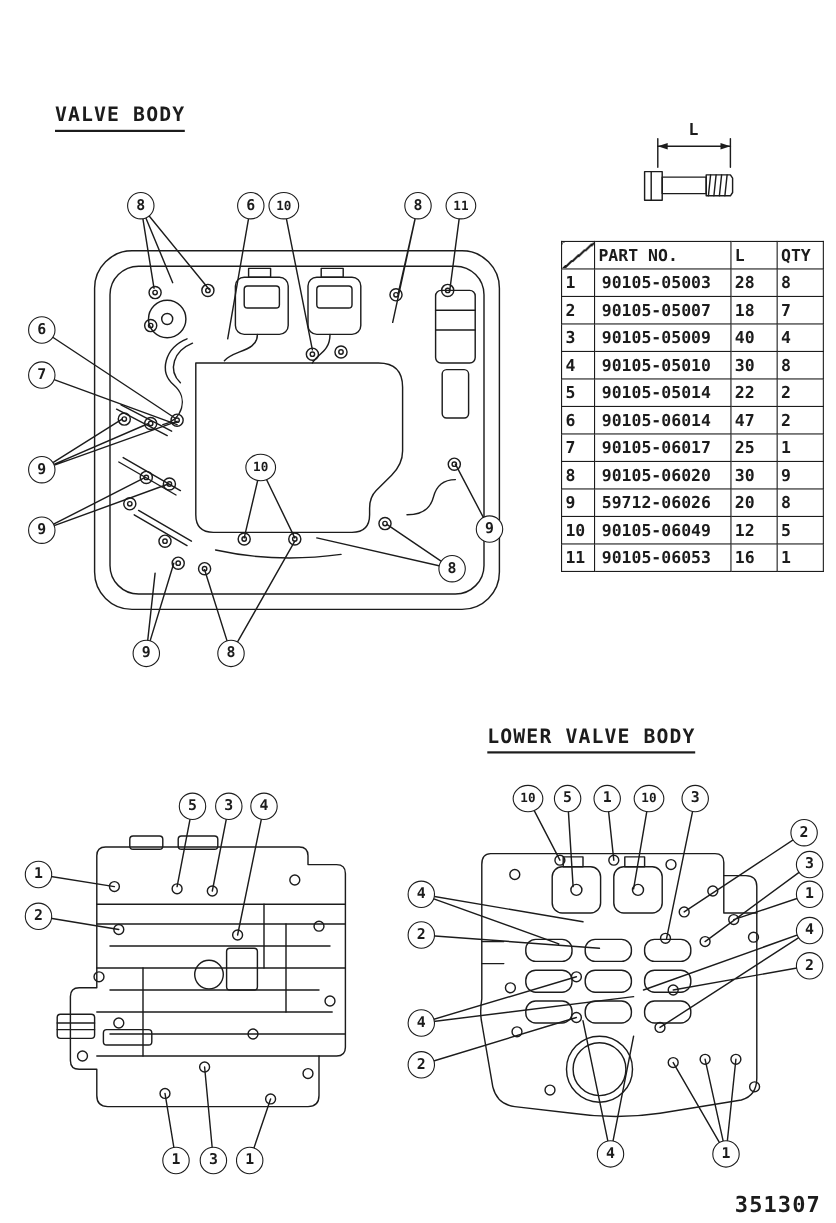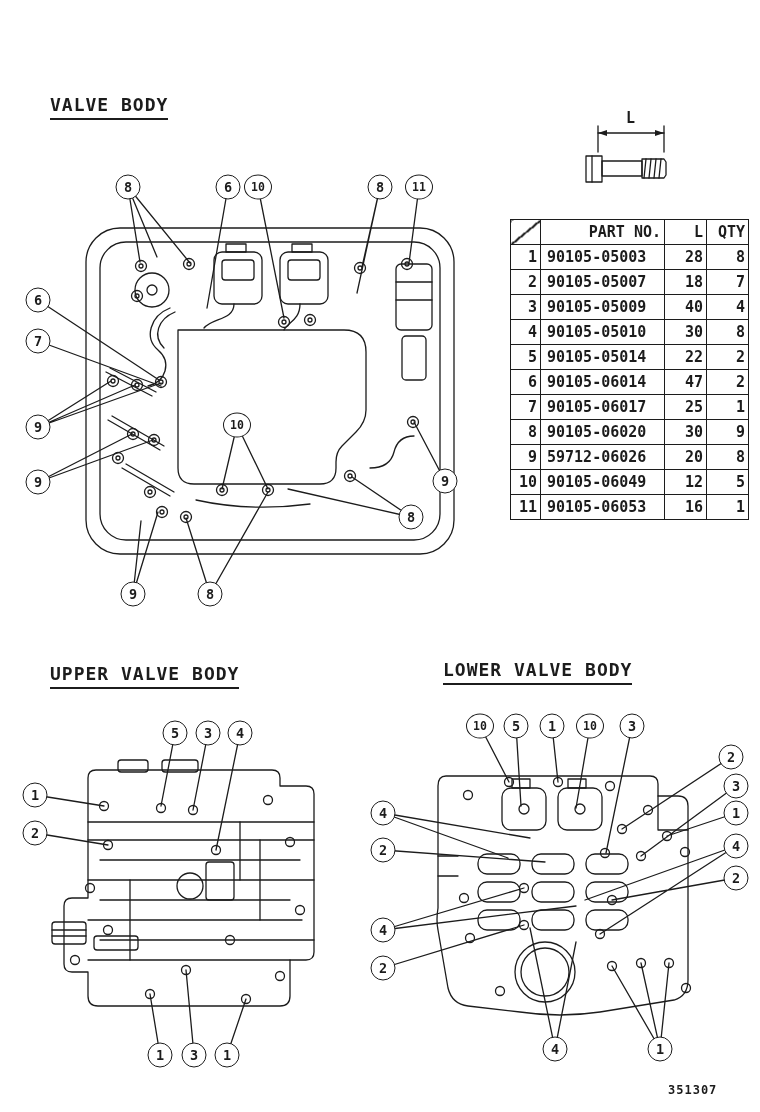--- a/index.html
+++ b/index.html
@@ -4,30 +4,30 @@
 <style>
   html,body{margin:0;padding:0;background:#ffffff;}
   body{width:760px;height:1112px;font-family:"DejaVu Sans Mono","Liberation Mono",monospace;color:#1c1c1c;}
   .page{position:relative;width:760px;height:1112px;background:#fff;overflow:hidden;}
   svg.art{position:absolute;left:0;top:0;z-index:1;}
   .title{position:absolute;z-index:3;font-size:18px;font-weight:700;letter-spacing:1px;
          border-bottom:2px solid #1c1c1c;padding-bottom:3px;white-space:nowrap;}
   .table-title{font-size:16px;font-weight:700;letter-spacing:0.5px;margin:0 0 5px 2px;white-space:nowrap;}
   .table-wrap{position:absolute;left:510px;top:219px;z-index:3;}
   table.bolt-table{border-collapse:collapse;table-layout:fixed;width:238px;font-size:15px;font-weight:600;}
-  .bolt-table td,.bolt-table th{border:1.6px solid #1c1c1c;height:22px;padding:1px 3px;text-align:right;overflow:hidden;}
+  .bolt-table td,.bolt-table th{border:1.6px solid #1c1c1c;height:22px;padding:1px 3px;text-align:left;overflow:hidden;}
   .bolt-table th{font-weight:700;}
   .bolt-table td.part{text-align:left;padding-left:6px;letter-spacing:0;}
   .corner{background:linear-gradient(to bottom right,transparent calc(50% - 1px),#1c1c1c calc(50% - 1px),#1c1c1c calc(50% + 1px),transparent calc(50% + 1px));}
   .callout{position:absolute;z-index:4;width:23px;height:23px;border:1.8px solid #1c1c1c;border-radius:50%;
            background:#fff;display:flex;align-items:center;justify-content:center;
            font-size:13.5px;font-weight:700;line-height:1;transform:translate(-50%,-50%);}
   .callout.w{width:26px;font-size:11.5px;}
   .dim-label{position:absolute;z-index:3;font-size:15px;font-weight:700;}
-  .doc-number{position:absolute;left:668px;top:1083px;z-index:3;font-size:12px;font-weight:700;letter-spacing:1px;}
+  .doc-number{position:absolute;left:668px;top:1083px;z-index:3;font-size:20px;font-weight:700;letter-spacing:1px;}
 </style>
 </head>
 <body>
 
 <div class="page">
 
   <svg class="art" width="760" height="1112" viewBox="0 0 760 1112" fill="none" stroke="#1c1c1c" stroke-width="1.3" stroke-linecap="round" stroke-linejoin="round">
 
     <g>
       <path d="M128 187 L140 262 M128 187 L157 257 M128 187 L190 263
@@ -207,21 +207,20 @@
           <circle cx="612" cy="966" r="4.5"></circle>
           <circle cx="641" cy="963" r="4.5"></circle>
         <circle cx="669" cy="963" r="4.5"></circle>
           <circle cx="500" cy="991" r="4.5"></circle>
           <circle cx="686" cy="988" r="4.5"></circle>
       </g>
     </g>
   </svg>
 
   <div class="title" style="left:50px;top:94px">VALVE BODY</div>
-  <div class="title" style="left:50px;top:663px">UPPER VALVE BODY</div>
   <div class="title" style="left:443px;top:659px">LOWER VALVE BODY</div>
 
   <div class="dim-label" style="left:626px;top:109px">L</div>
 
   <div class="table-wrap">
     <table class="bolt-table">
       <colgroup>
           <col style="width:30px">
           <col style="width:124px">
           <col style="width:42px">

